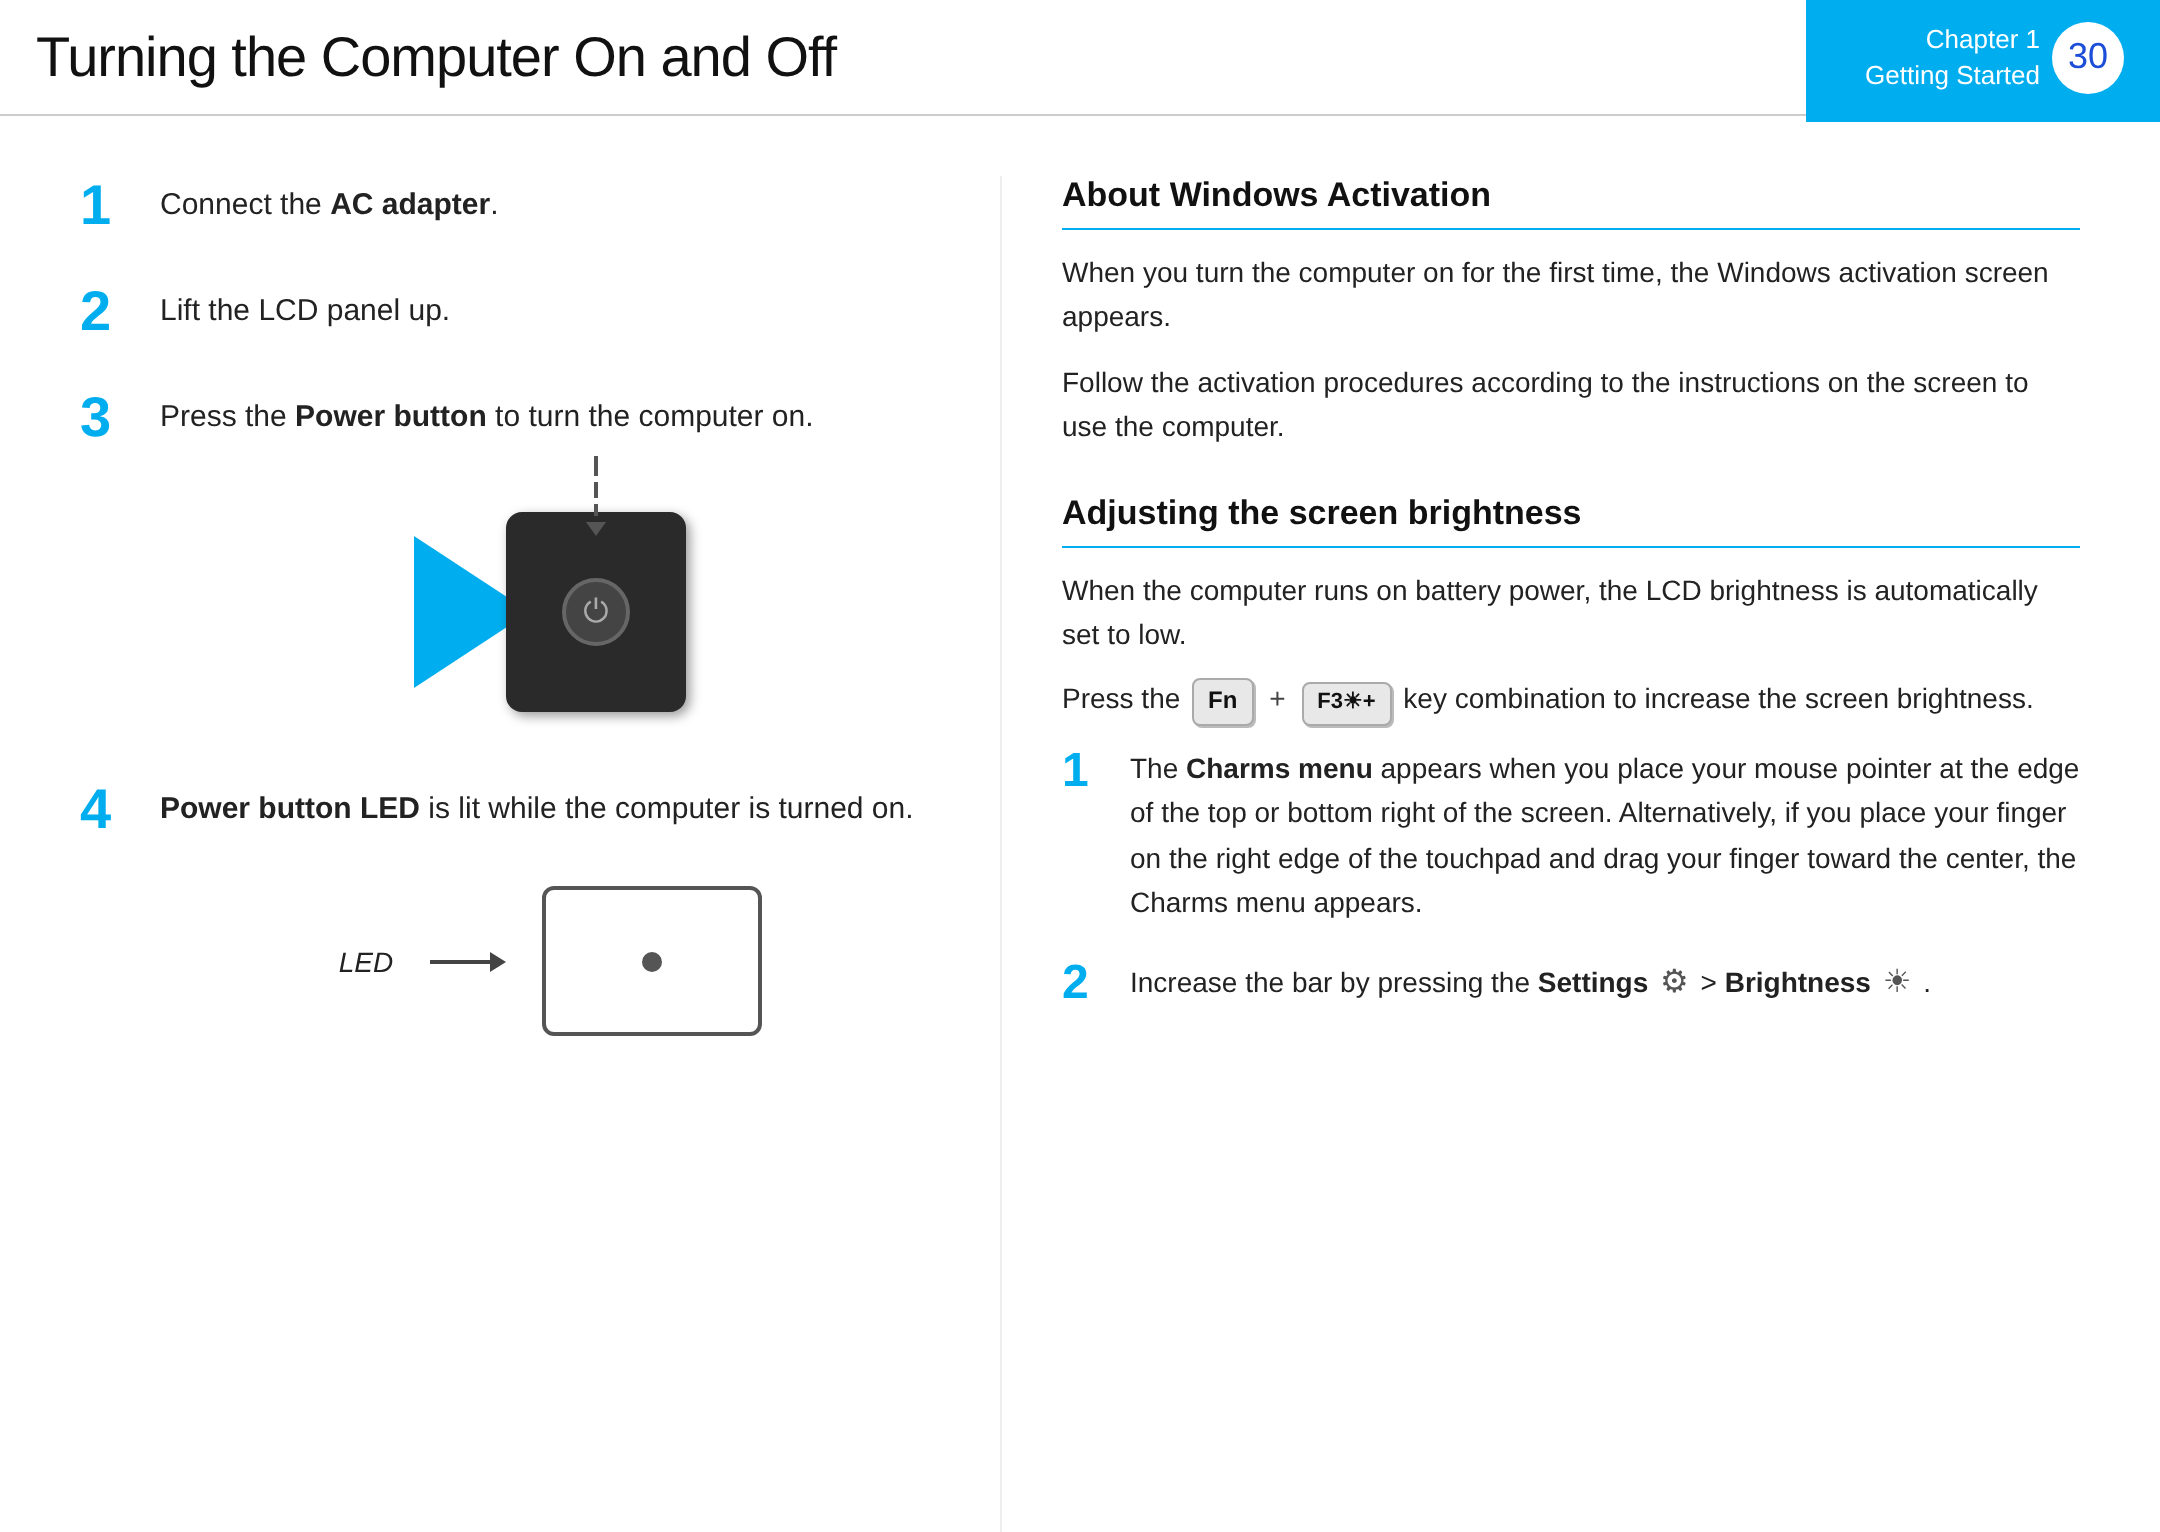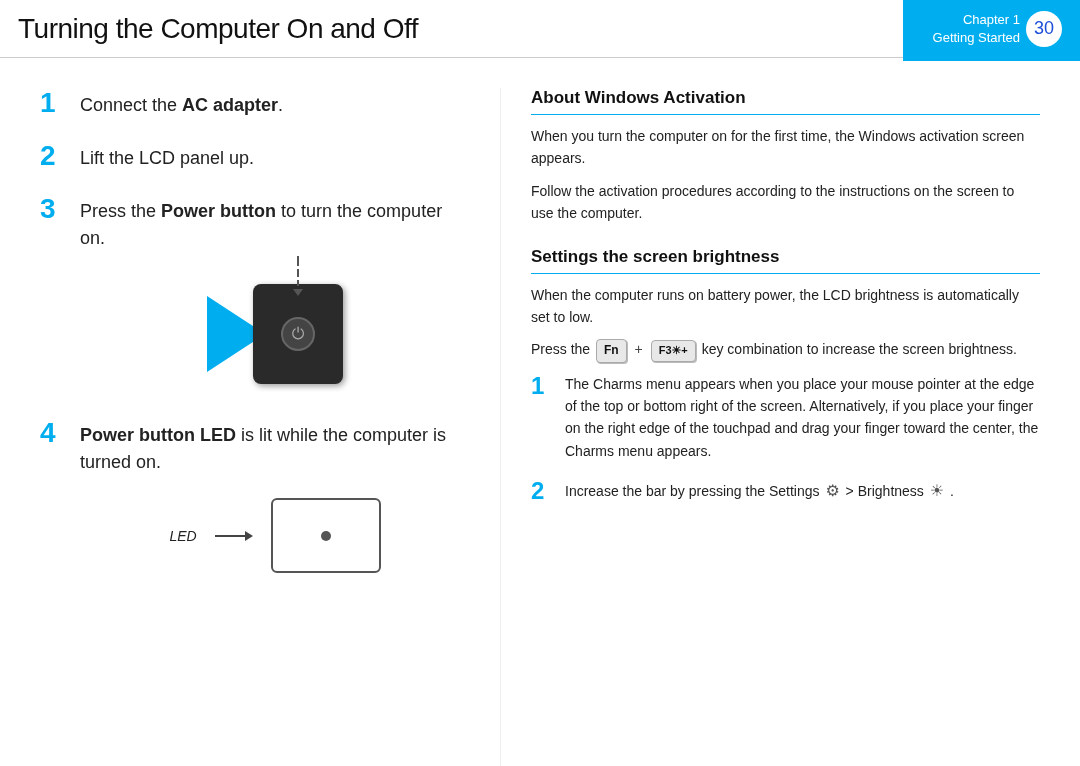--- a/index.html
+++ b/index.html
@@ -85,21 +85,21 @@
       gap: 14px;
     }
     .step-num {
       font-size: 28px;
       font-weight: 900;
       color: #00aeef;
       min-width: 26px;
       line-height: 1.1;
     }
     .step-text {
-      font-size: 18px;
+      font-size: 15px;
       color: #222;
       line-height: 1.5;
       padding-top: 4px;
     }
     .step-text b {
       font-weight: 900;
     }
 
     
     .power-illustration {
@@ -285,21 +285,21 @@
       color: #00aeef;
       min-width: 22px;
       line-height: 1.1;
     }
     .sub-step-text {
       font-size: 14px;
       color: #222;
       line-height: 1.6;
     }
     .sub-step-text b {
-      font-weight: 400;
+      font-weight: 700;
     }
 
     
     .settings-icon {
       display: inline-flex;
       align-items: center;
       justify-content: center;
       font-size: 16px;
       color: #555;
       margin: 0 2px;
@@ -389,21 +389,21 @@
 
   <div class="right-col">
 
     <div class="section-gap">
       <div class="section-heading">About Windows Activation</div>
       <p class="section-text">When you turn the computer on for the first time, the Windows activation screen appears.</p>
       <p class="section-text">Follow the activation procedures according to the instructions on the screen to use the computer.</p>
     </div>
 
     <div class="section-gap">
-      <div class="section-heading">Settings the screen brightness</div>
+      <div class="section-heading">Adjusting the screen brightness</div>
       <p class="section-text">When the computer runs on battery power, the LCD brightness is automatically set to low.</p>
       <p class="section-text">
         Press the
         <span class="key-badge fn">Fn</span>
         <span class="plus-sign">+</span>
         <span class="key-badge f3">F3☀+</span>
         key combination to increase the screen brightness.
       </p>
 
       <div class="sub-step">

